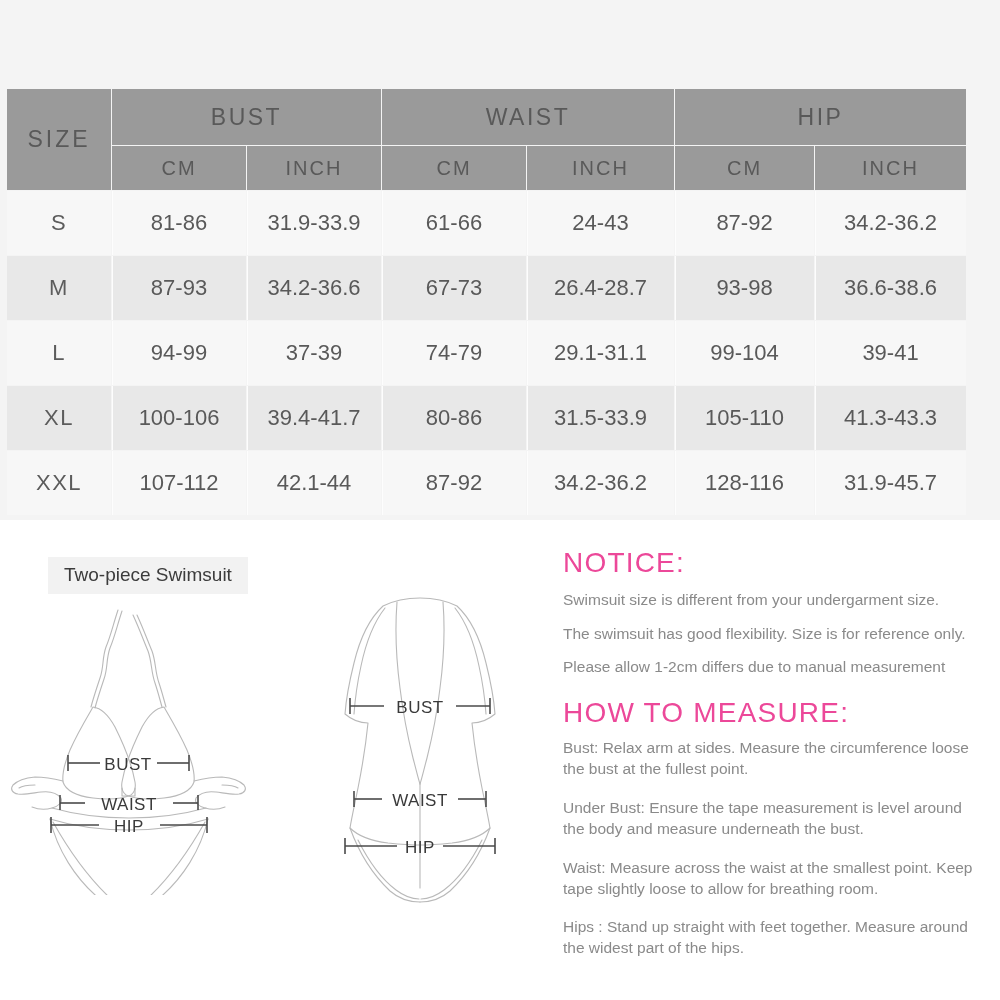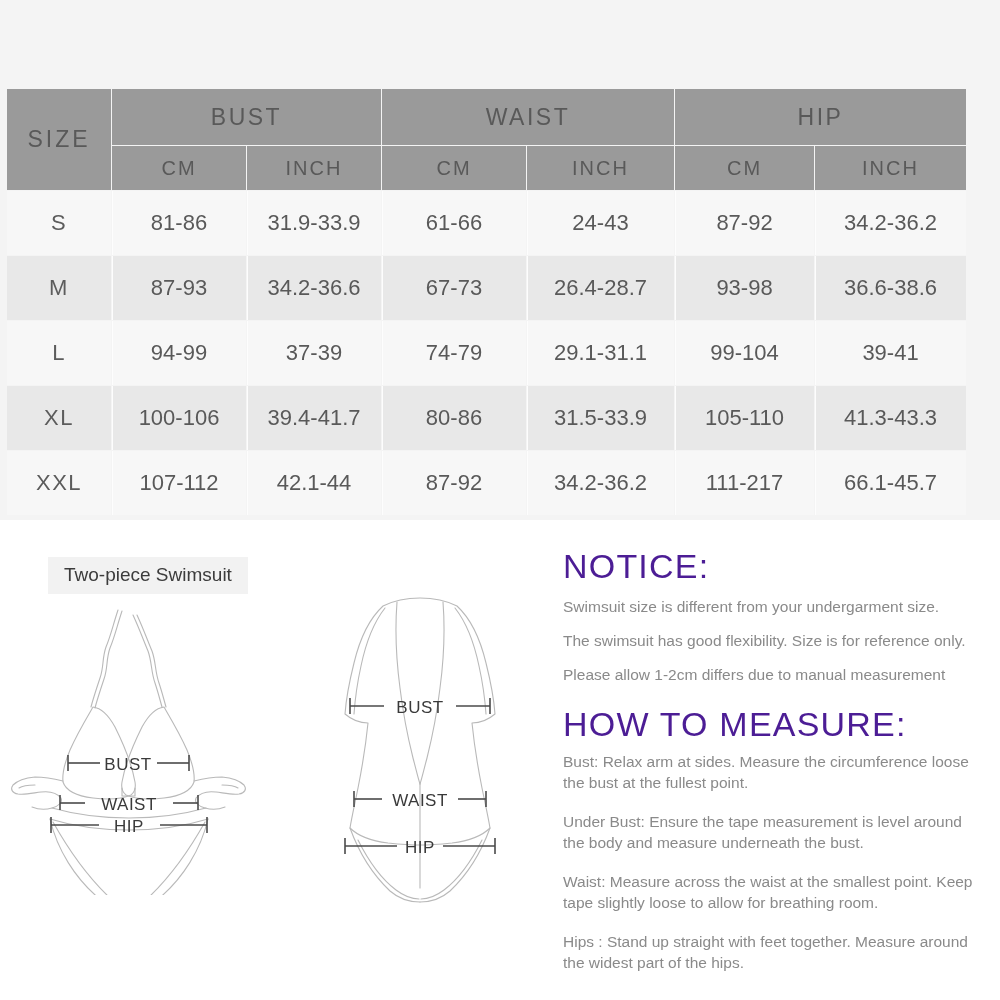--- a/index.html
+++ b/index.html
@@ -119,22 +119,22 @@
   #svg-one { left: 300px; top: 68px; }
 
   
   .text-col {
     position: absolute;
     left: 563px;
     top: 26px;
     width: 420px;
   }
   .heading {
-    font-size: 34px;
-    color: #4c1d95;
+    font-size: 28px;
+    color: #ec4899;
     letter-spacing: 1.2px;
     font-weight: 400;
     margin: 0 0 10px 0;
     line-height: 1.2;
   }
   .heading.second {
     margin-top: 18px;
     margin-bottom: 8px;
   }
   .notice-line {
@@ -236,22 +236,22 @@
           <td>31.5-33.9</td>
           <td>105-110</td>
           <td>41.3-43.3</td>
         </tr>
         <tr class="row-odd">
           <td class="size-cell">XXL</td>
           <td>107-112</td>
           <td>42.1-44</td>
           <td>87-92</td>
           <td>34.2-36.2</td>
-          <td>111-217</td>
-          <td>66.1-45.7</td>
+          <td>128-116</td>
+          <td>31.9-45.7</td>
         </tr>
       </tbody>
     </table>
   </div>
 
   <div class="lower">
 
     <div class="diagram-label" id="label-two">Two-piece Swimsuit</div>
 
     <div class="svg-holder" id="svg-two">

